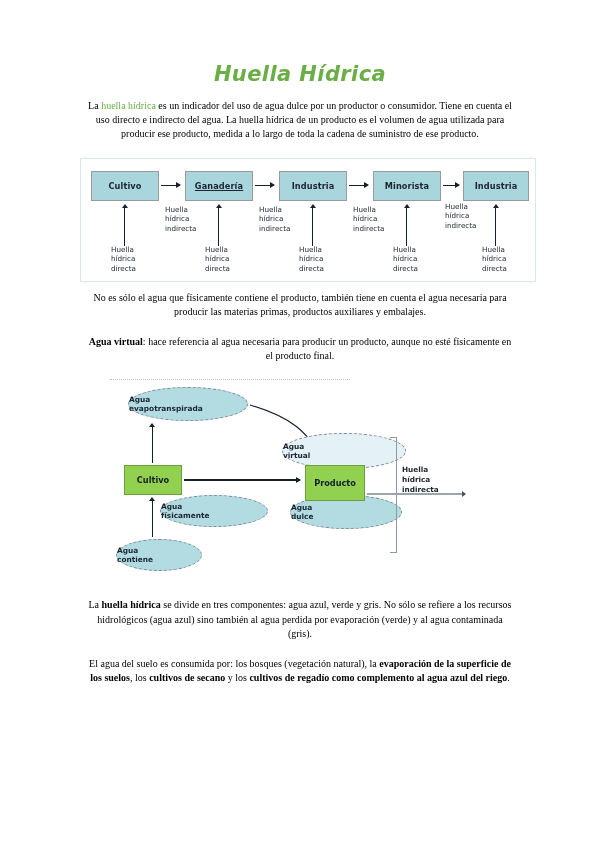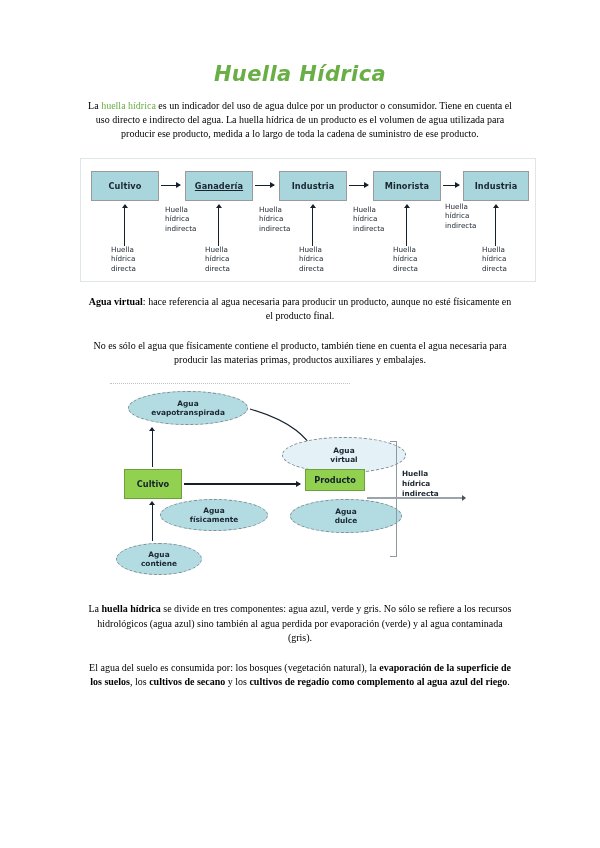--- a/index.html
+++ b/index.html
@@ -136,21 +136,21 @@
     height: 0;
     border-top: 1px dotted #b9c4cb;
   }
   .ell {
     position: absolute;
     border-radius: 50%;
     border: 1px dashed #7f8c93;
     box-sizing: border-box;
     display: flex;
     flex-direction: column;
-    align-items: center;
+    align-items: flex-start;
     justify-content: center;
     font-size: 7.4px;
     font-weight: bold;
     color: #1b2530;
     line-height: 1.22;
     text-align: center;
   }
   .ell-dark { background: #b2dbe2; }
   .ell-light { background: #e4f1f6; }
   .gbox {
@@ -278,23 +278,23 @@
 hídrica
 directa</div>
     <div class="lbl" style="left:312px;top:86px;">Huella
 hídrica
 directa</div>
     <div class="lbl" style="left:401px;top:86px;">Huella
 hídrica
 directa</div>
   </div>
 
+  <p class="para p-after-fig1">No es sólo el agua que físicamente contiene el producto, también tiene en cuenta el agua necesaria para producir las materias primas, productos auxiliares y embalajes.</p>
+
   <p class="para p-virtual"><span class="b">Agua virtual</span><span>: hace referencia al agua necesaria para producir un producto, aunque no esté físicamente en el producto final.</span></p>
-
-  <p class="para p-after-fig1">No es sólo el agua que físicamente contiene el producto, también tiene en cuenta el agua necesaria para producir las materias primas, productos auxiliares y embalajes.</p>
 
   <div class="fig2">
 
     <div class="dotline"></div>
 
     <svg class="curve" style="left:0;top:0;width:404px;height:205px;" viewBox="0 0 404 205">
       <path d="M 148 26 C 196 40, 206 58, 218 74" fill="none" stroke="#14202c" stroke-width="1.2"></path>
       <polygon points="218,78 214.2,70.4 222.2,70.8" fill="#14202c"></polygon>
     </svg>
 
@@ -317,21 +317,21 @@
       <span>Agua</span>
       <span>dulce</span>
     </div>
 
     <div class="ell ell-dark" style="left:14px;top:160px;width:86px;height:32px;">
       <span>Agua</span>
       <span>contiene</span>
     </div>
 
     <div class="gbox" style="left:22px;top:86px;width:58px;height:30px;">Cultivo</div>
-    <div class="gbox" style="left:203px;top:86px;width:60px;height:22px;">Producto</div>
+    <div class="gbox" style="left:203px;top:86px;width:60px;height:36px;">Producto</div>
 
     <div class="f2arrow-v" style="left:50px;top:48px;height:36px;"></div>
     <div class="f2arrow-v" style="left:50px;top:122px;height:36px;"></div>
     <div class="f2arrow-h" style="left:82px;top:100px;width:116px;"></div>
 
     <div class="bracket" style="left:288px;top:58px;height:116px;"></div>
     <div class="grayline" style="left:265px;top:114px;width:98px;"></div>
     <div class="f2lbl" style="left:300px;top:86px;">Huella
 hídrica
 indirecta</div>

